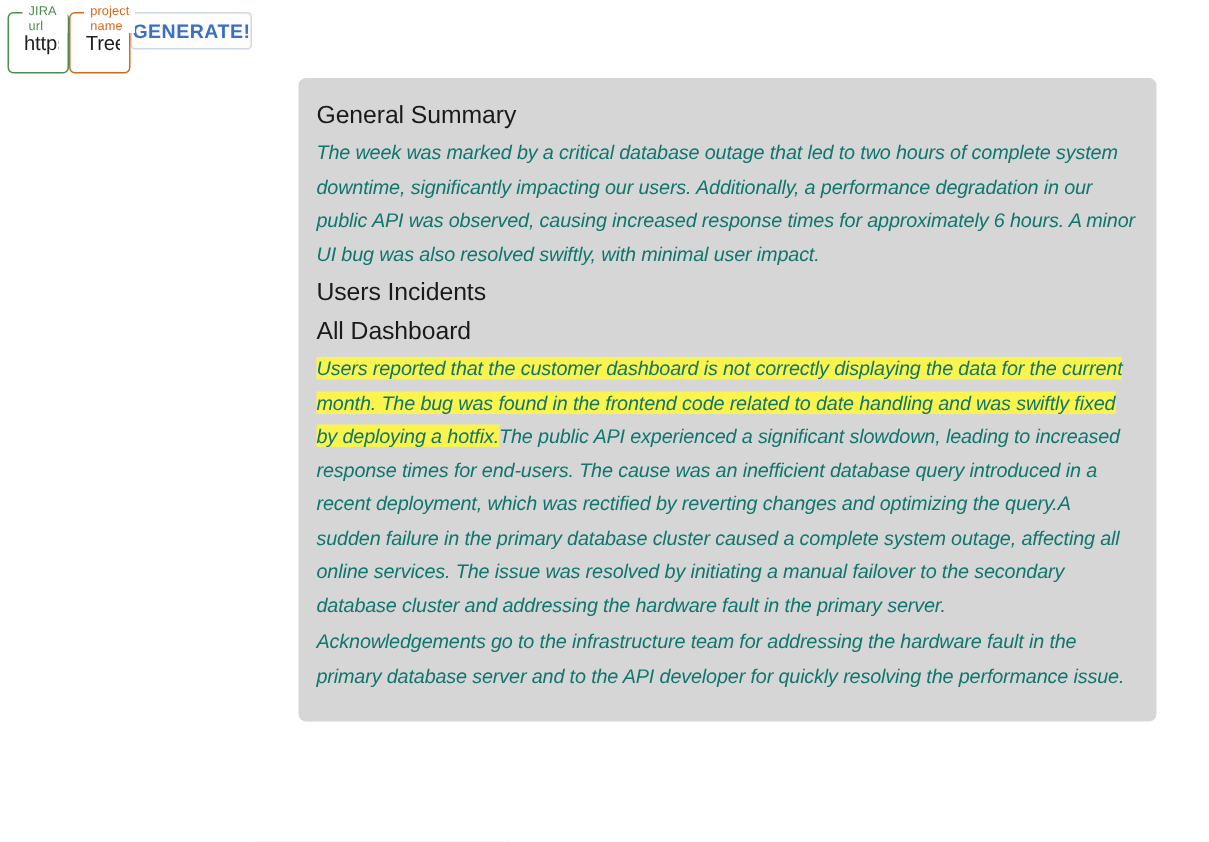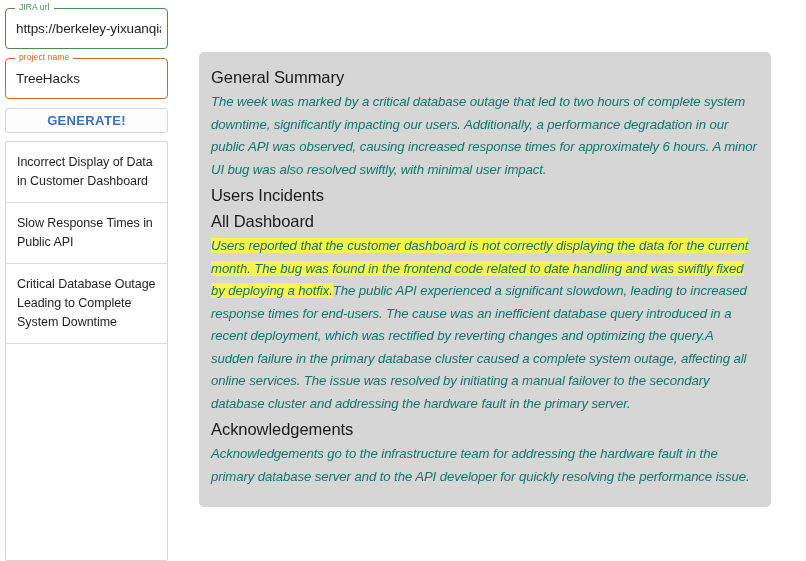--- a/index.html
+++ b/index.html
@@ -24,21 +24,20 @@
 
   
   .sidebar {
     width: 173px;
     min-width: 173px;
     height: 561px;
     box-sizing: border-box;
     padding: 8px 5px 0 5px;
     background: #ffffff;
     display: flex;
-    flex-direction: column;
   }
 
   .field {
     position: relative;
     box-sizing: border-box;
     width: 163px;
     height: 41px;
     border-radius: 4px;
     background: #ffffff;
     margin-bottom: 9px;
@@ -166,39 +165,33 @@
       <span class="field-input" title="https://berkeley-yixuanqiao.atla">https://berkeley-yixuanqiao.atla</span>
     </div>
 
     <div class="field project">
       <span class="field-legend">project name</span>
       <span class="field-input">TreeHacks</span>
     </div>
 
     <div class="generate-btn">GENERATE!</div>
 
-    <div class="incident-list">
-      <div class="incident-item">Incorrect Display of Data in Customer Dashboard</div>
-      <div class="incident-item">Slow Response Times in Public API</div>
-      <div class="incident-item">Critical Database Outage Leading to Complete System Downtime</div>
-    </div>
 
   </div>
 
   <div class="main">
     <div class="report-card">
 
       <h2 class="rpt-h">General Summary</h2>
       <p class="rpt-p">The week was marked by a critical database outage that led to two hours of complete system downtime, significantly impacting our users. Additionally, a performance degradation in our public API was observed, causing increased response times for approximately 6 hours. A minor UI bug was also resolved swiftly, with minimal user impact.</p>
 
 
       <h2 class="rpt-h">Users Incidents</h2>
 
       <h2 class="rpt-h">All Dashboard</h2>
       <p class="rpt-p"><span class="hl">Users reported that the customer dashboard is not correctly displaying the data for the current month. The bug was found in the frontend code related to date handling and was swiftly fixed by deploying a hotfix.</span><span>The public API experienced a significant slowdown, leading to increased response times for end-users. The cause was an inefficient database query introduced in a recent deployment, which was rectified by reverting changes and optimizing the query.A sudden failure in the primary database cluster caused a complete system outage, affecting all online services. The issue was resolved by initiating a manual failover to the secondary database cluster and addressing the hardware fault in the primary server.</span></p>
 
-      <h2 class="rpt-h">Acknowledgements</h2>
       <p class="rpt-p">Acknowledgements go to the infrastructure team for addressing the hardware fault in the primary database server and to the API developer for quickly resolving the performance issue.</p>
 
     </div>
   </div>
 
 </div>
 
 </body></html>

